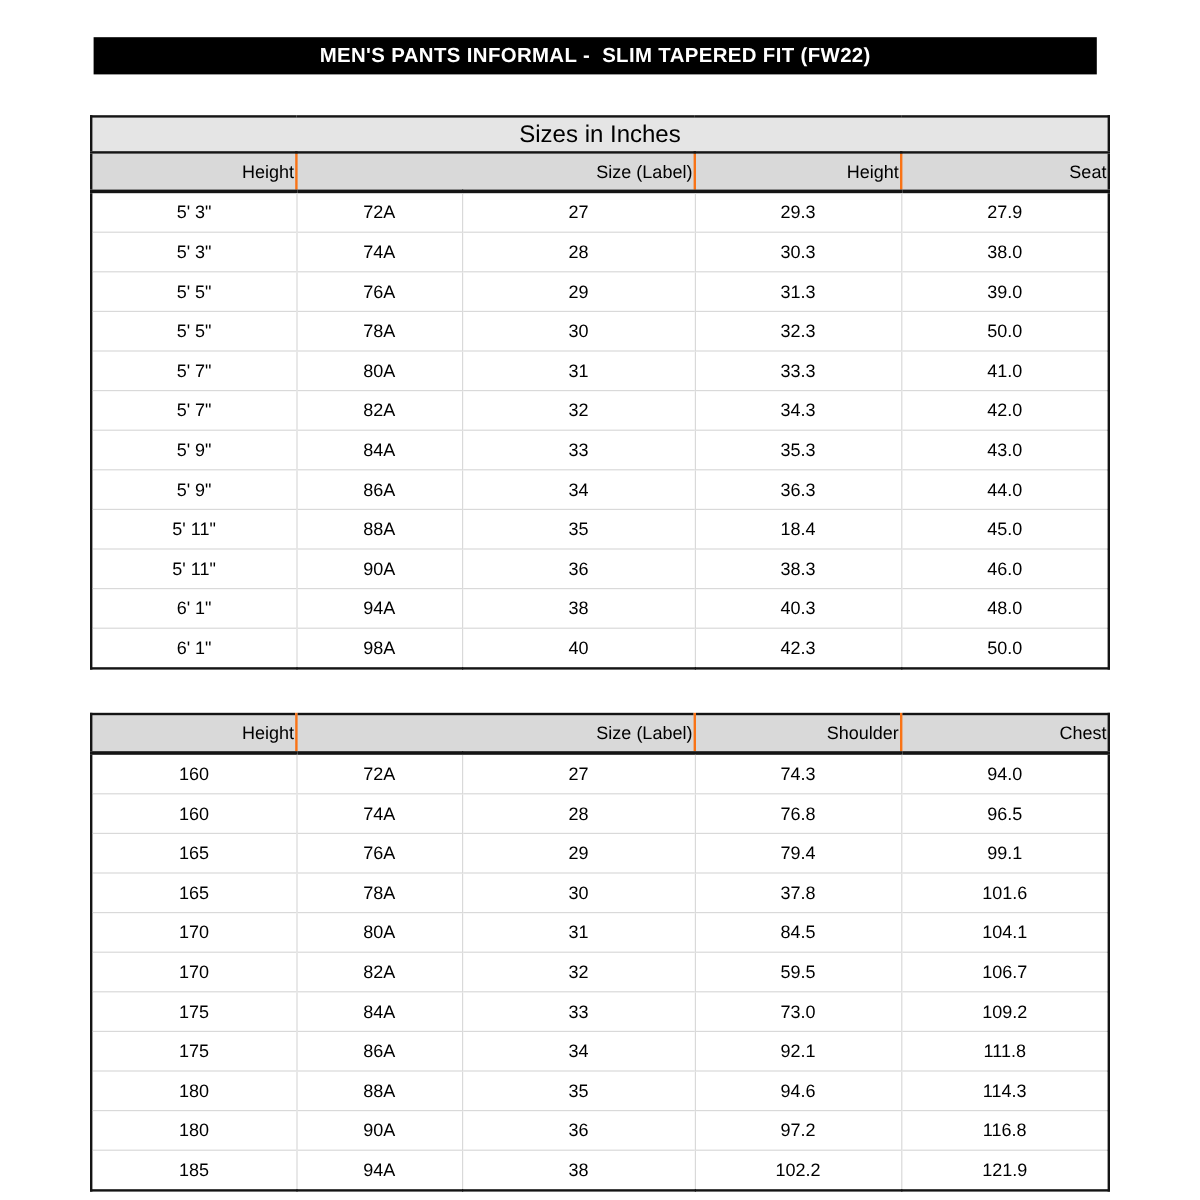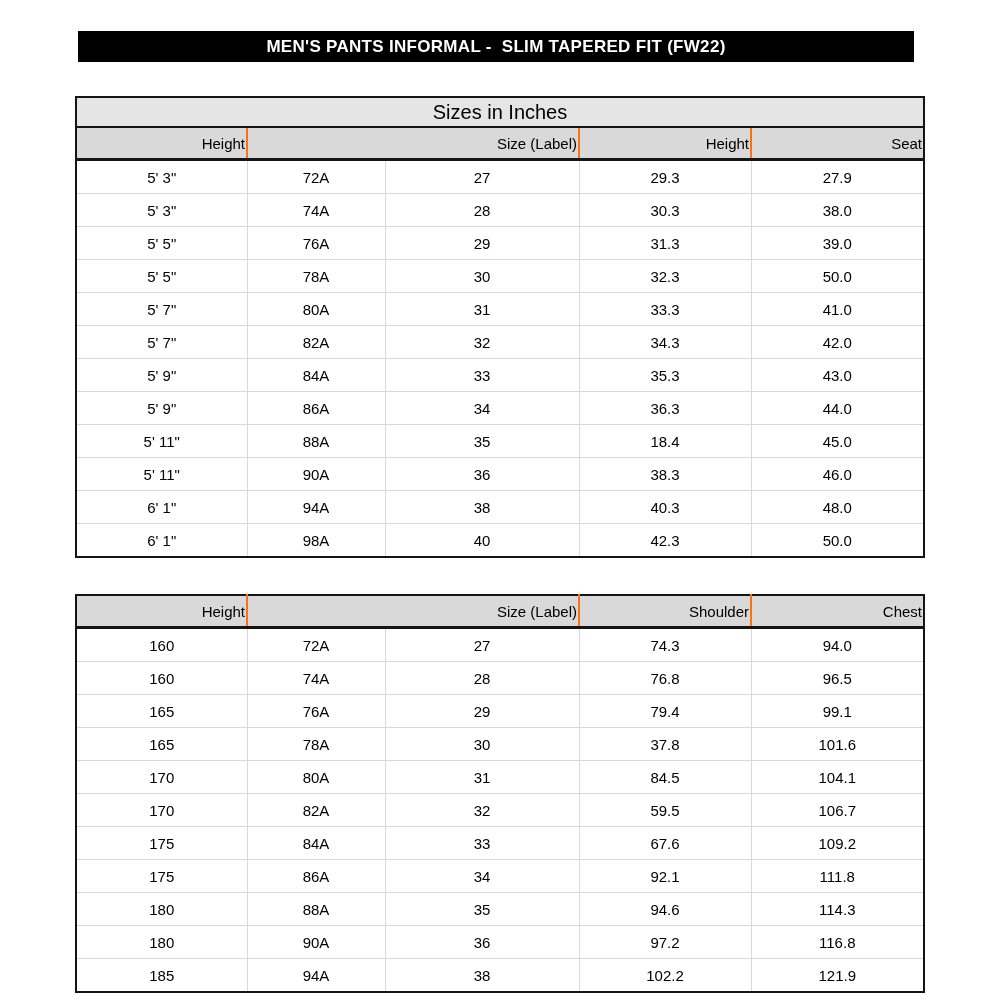--- a/index.html
+++ b/index.html
@@ -242,21 +242,21 @@
           <td>170</td>
           <td>82A</td>
           <td>32</td>
           <td>59.5</td>
           <td>106.7</td>
         </tr>
         <tr>
           <td>175</td>
           <td>84A</td>
           <td>33</td>
-          <td>67.6</td>
+          <td>73.0</td>
           <td>109.2</td>
         </tr>
         <tr>
           <td>175</td>
           <td>86A</td>
           <td>34</td>
           <td>92.1</td>
           <td>111.8</td>
         </tr>
         <tr>

